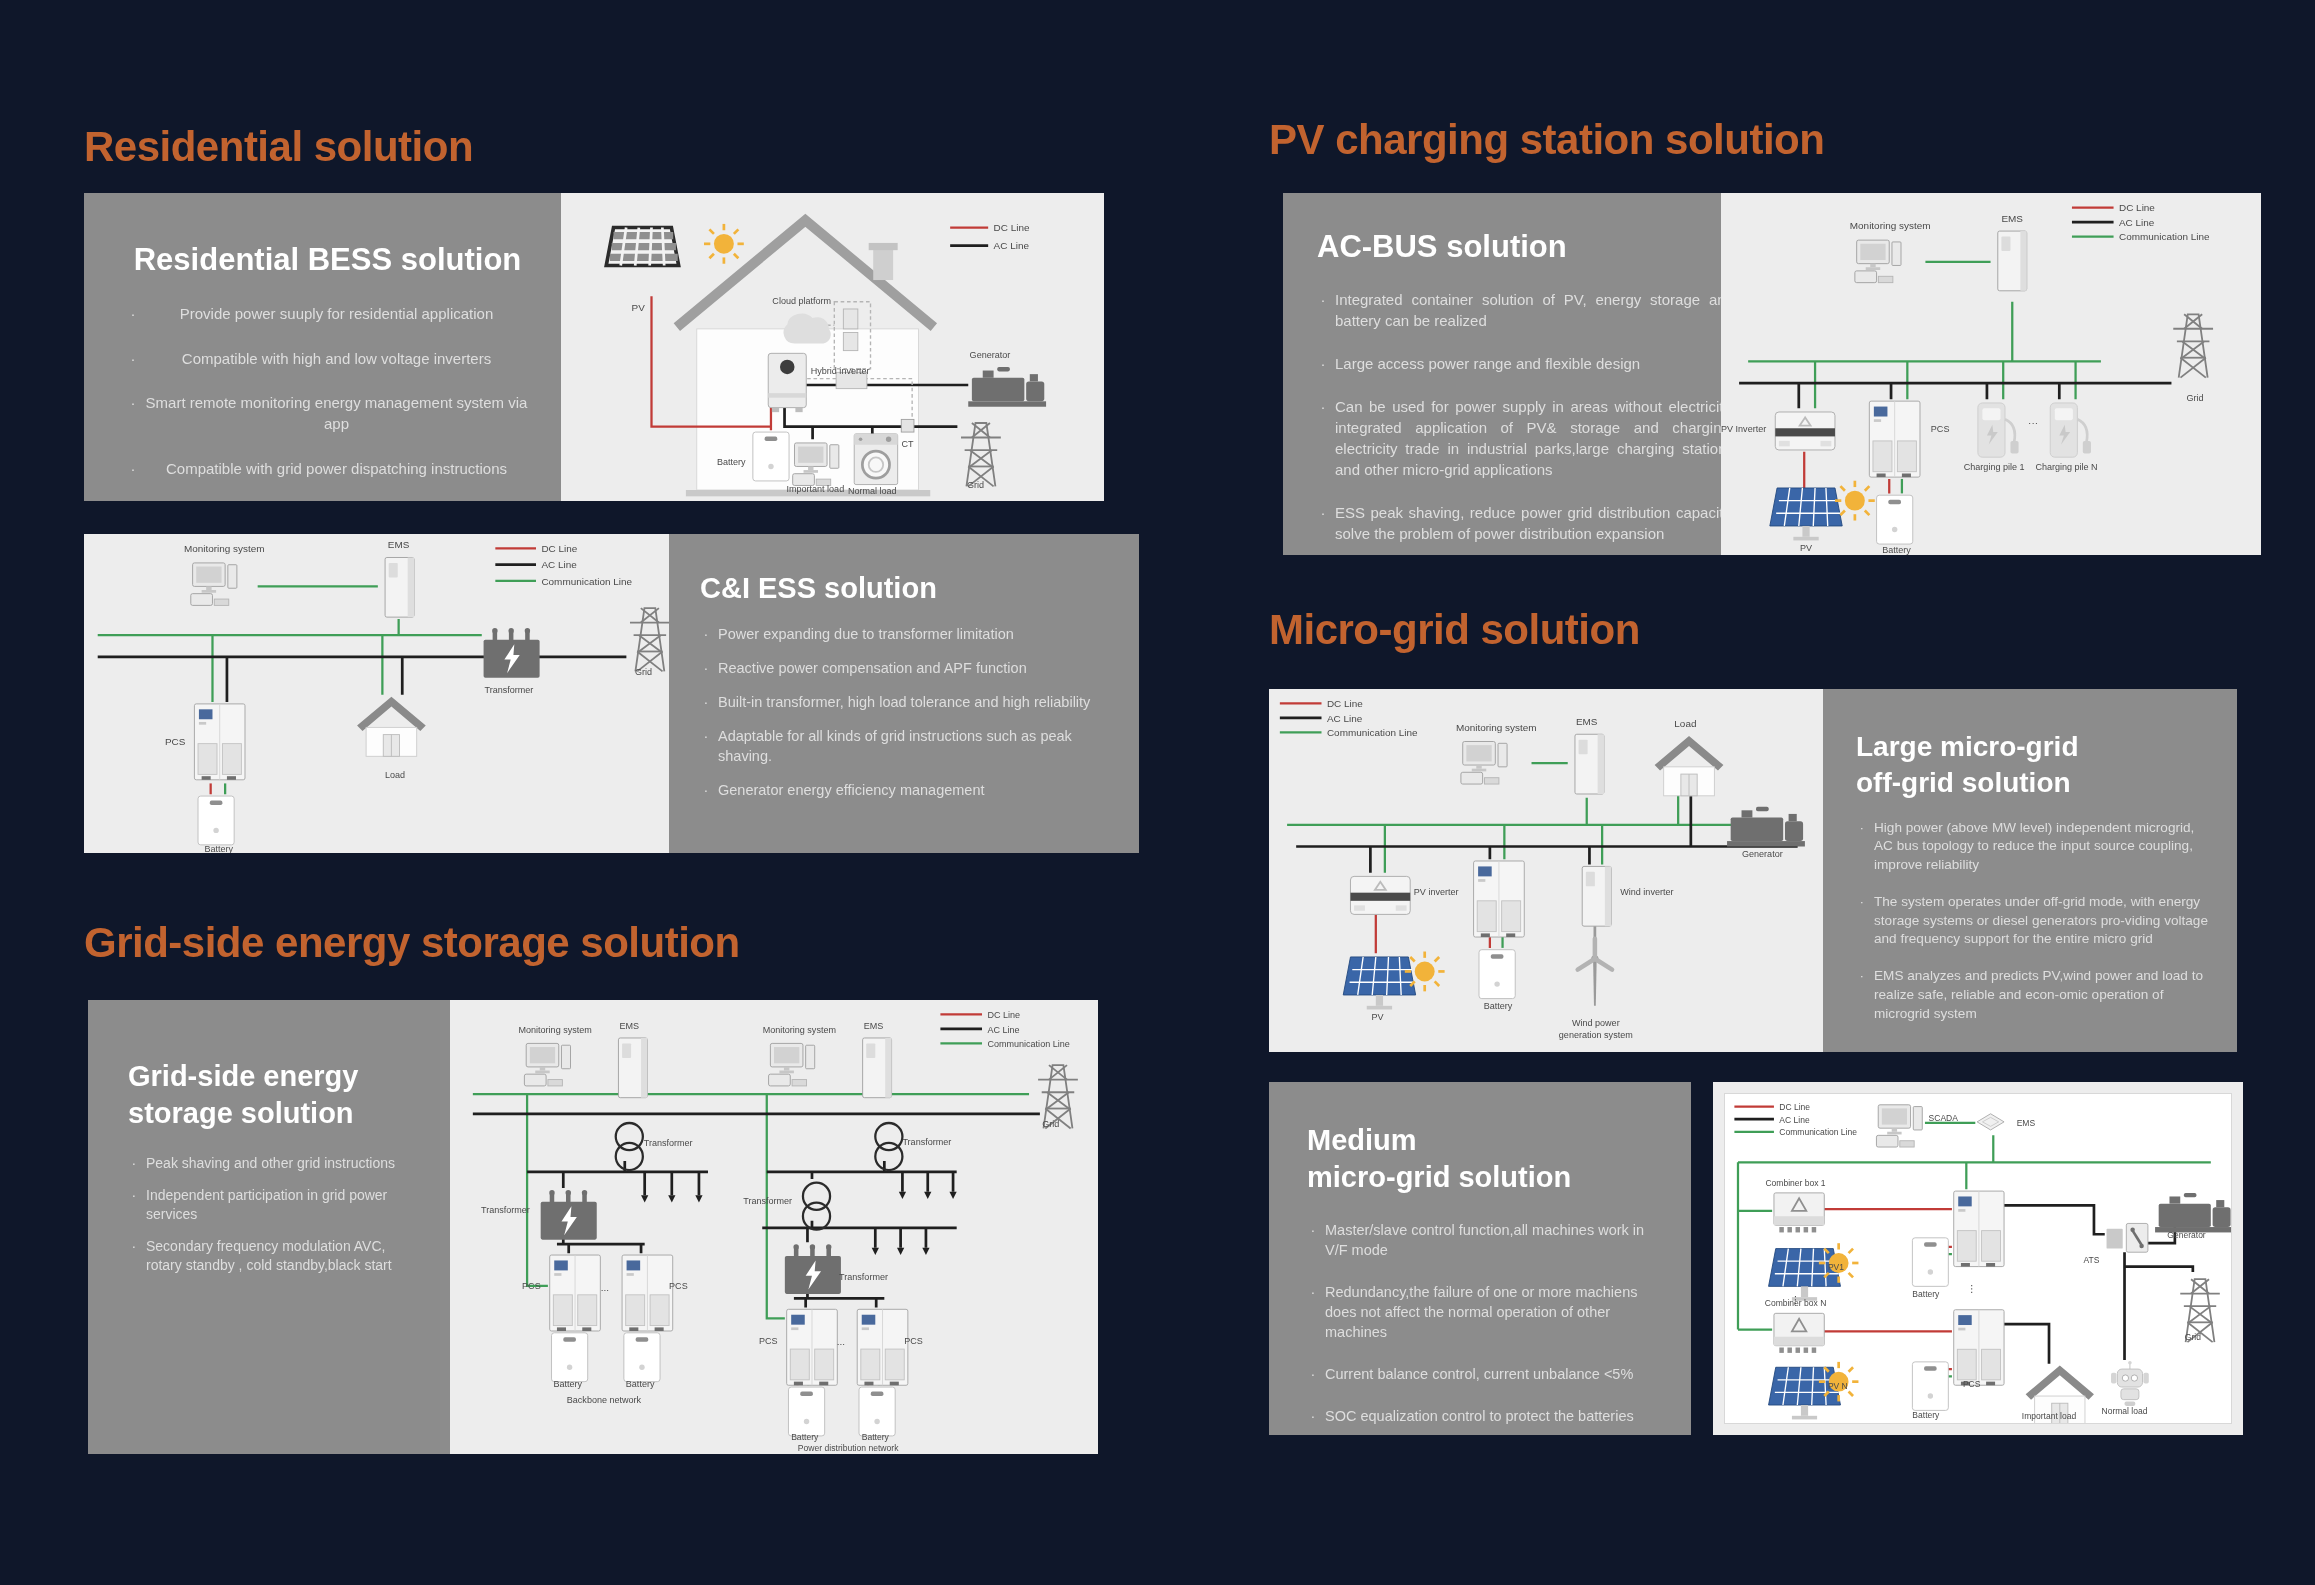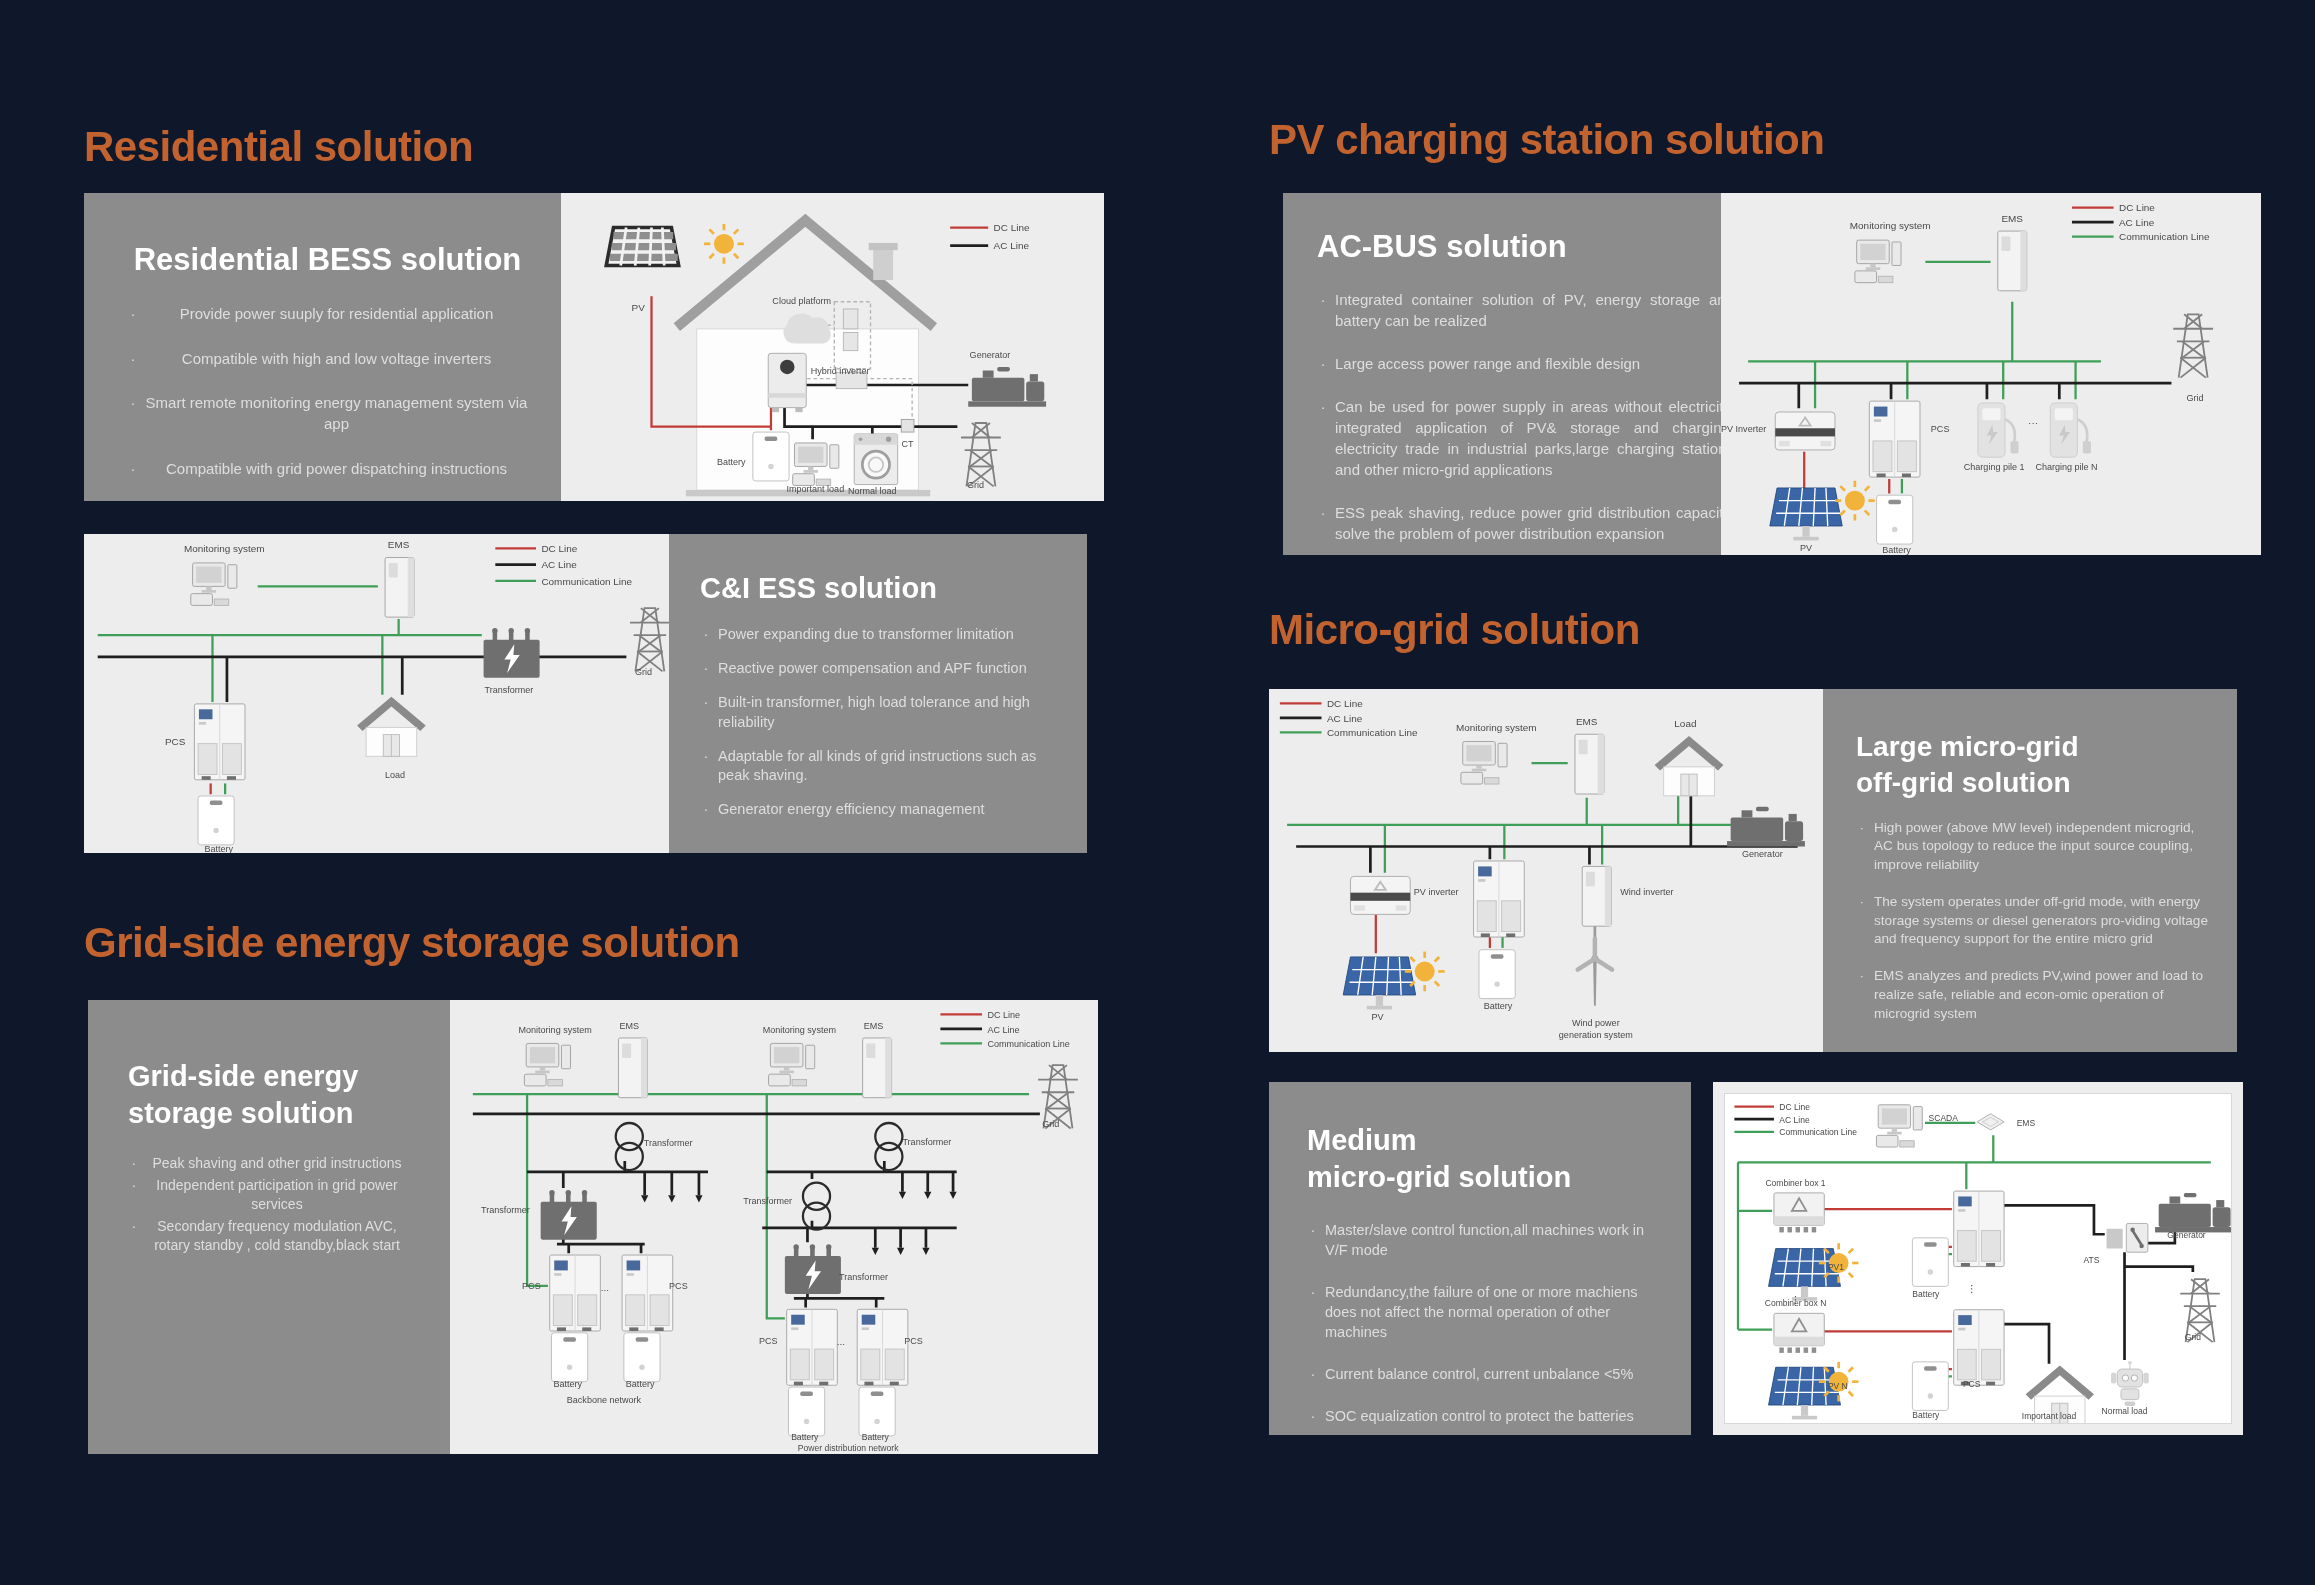--- a/index.html
+++ b/index.html
@@ -19,26 +19,26 @@
   .ldc{stroke:#c13b37;stroke-width:2.5;fill:none}
   .lcm{stroke:#3f9e57;stroke-width:2.5;fill:none}
   .dsh{stroke:#b5b5b5;stroke-width:1.5;fill:none;stroke-dasharray:4 3}
   .arr{fill:#1f1f1f}
   
   .c-res{left:84px;top:193px;width:477px;height:308px;padding:47px 33px 0 43px;text-align:center;}
   .c-res .card-title{font-size:31px;margin-bottom:23.5px;}
   .c-res .bullets{gap:23.5px;font-size:15px;line-height:1.4;}
   .p-res{left:561px;top:193px;width:543px;height:308px;}
   .p-ci{left:84px;top:534px;width:585px;height:319px;}
-  .c-ci{left:669px;top:534px;width:418px;height:319px;padding:36px 23.5px 0 31px;}
+  .c-ci{left:669px;top:534px;width:470px;height:319px;padding:36px 23.5px 0 31px;}
   .c-ci .card-title{font-size:29px;margin-bottom:18px;}
   .c-ci .bullets{gap:14.5px;font-size:14.5px;line-height:1.35;}
   .c-gs{left:88px;top:1000px;width:362px;height:454px;padding:58px 42px 0 40px;}
   .c-gs .card-title{font-size:29px;margin-bottom:22px;}
-  .c-gs .bullets{gap:3px;font-size:14px;line-height:1.35;text-align:center;}
+  .c-gs .bullets{gap:13px;font-size:14px;line-height:1.35;}
   .p-gs{left:450px;top:1000px;width:648px;height:454px;}
   .c-ab{left:1269px;top:193px;width:478px;height:362px;padding:34px 27px 0 34px;margin-left:14px;}
   .c-ab .card-title{font-size:31px;margin-bottom:22px;}
   .c-ab .bullets{gap:22px;font-size:15px;line-height:1.4;text-align:justify;}
   .p-ab{left:1721px;top:193px;width:540px;height:362px;}
   .p-mg{left:1269px;top:689px;width:554px;height:363px;}
   .c-mg{left:1823px;top:689px;width:414px;height:363px;padding:40px 22px 0 33px;}
   .c-mg .card-title{font-size:28px;margin-bottom:18px;}
   .c-mg .bullets{gap:18px;font-size:13.6px;line-height:1.38;}
   .c-md{left:1269px;top:1082px;width:422px;height:353px;padding:40px 27px 0 38px;}

